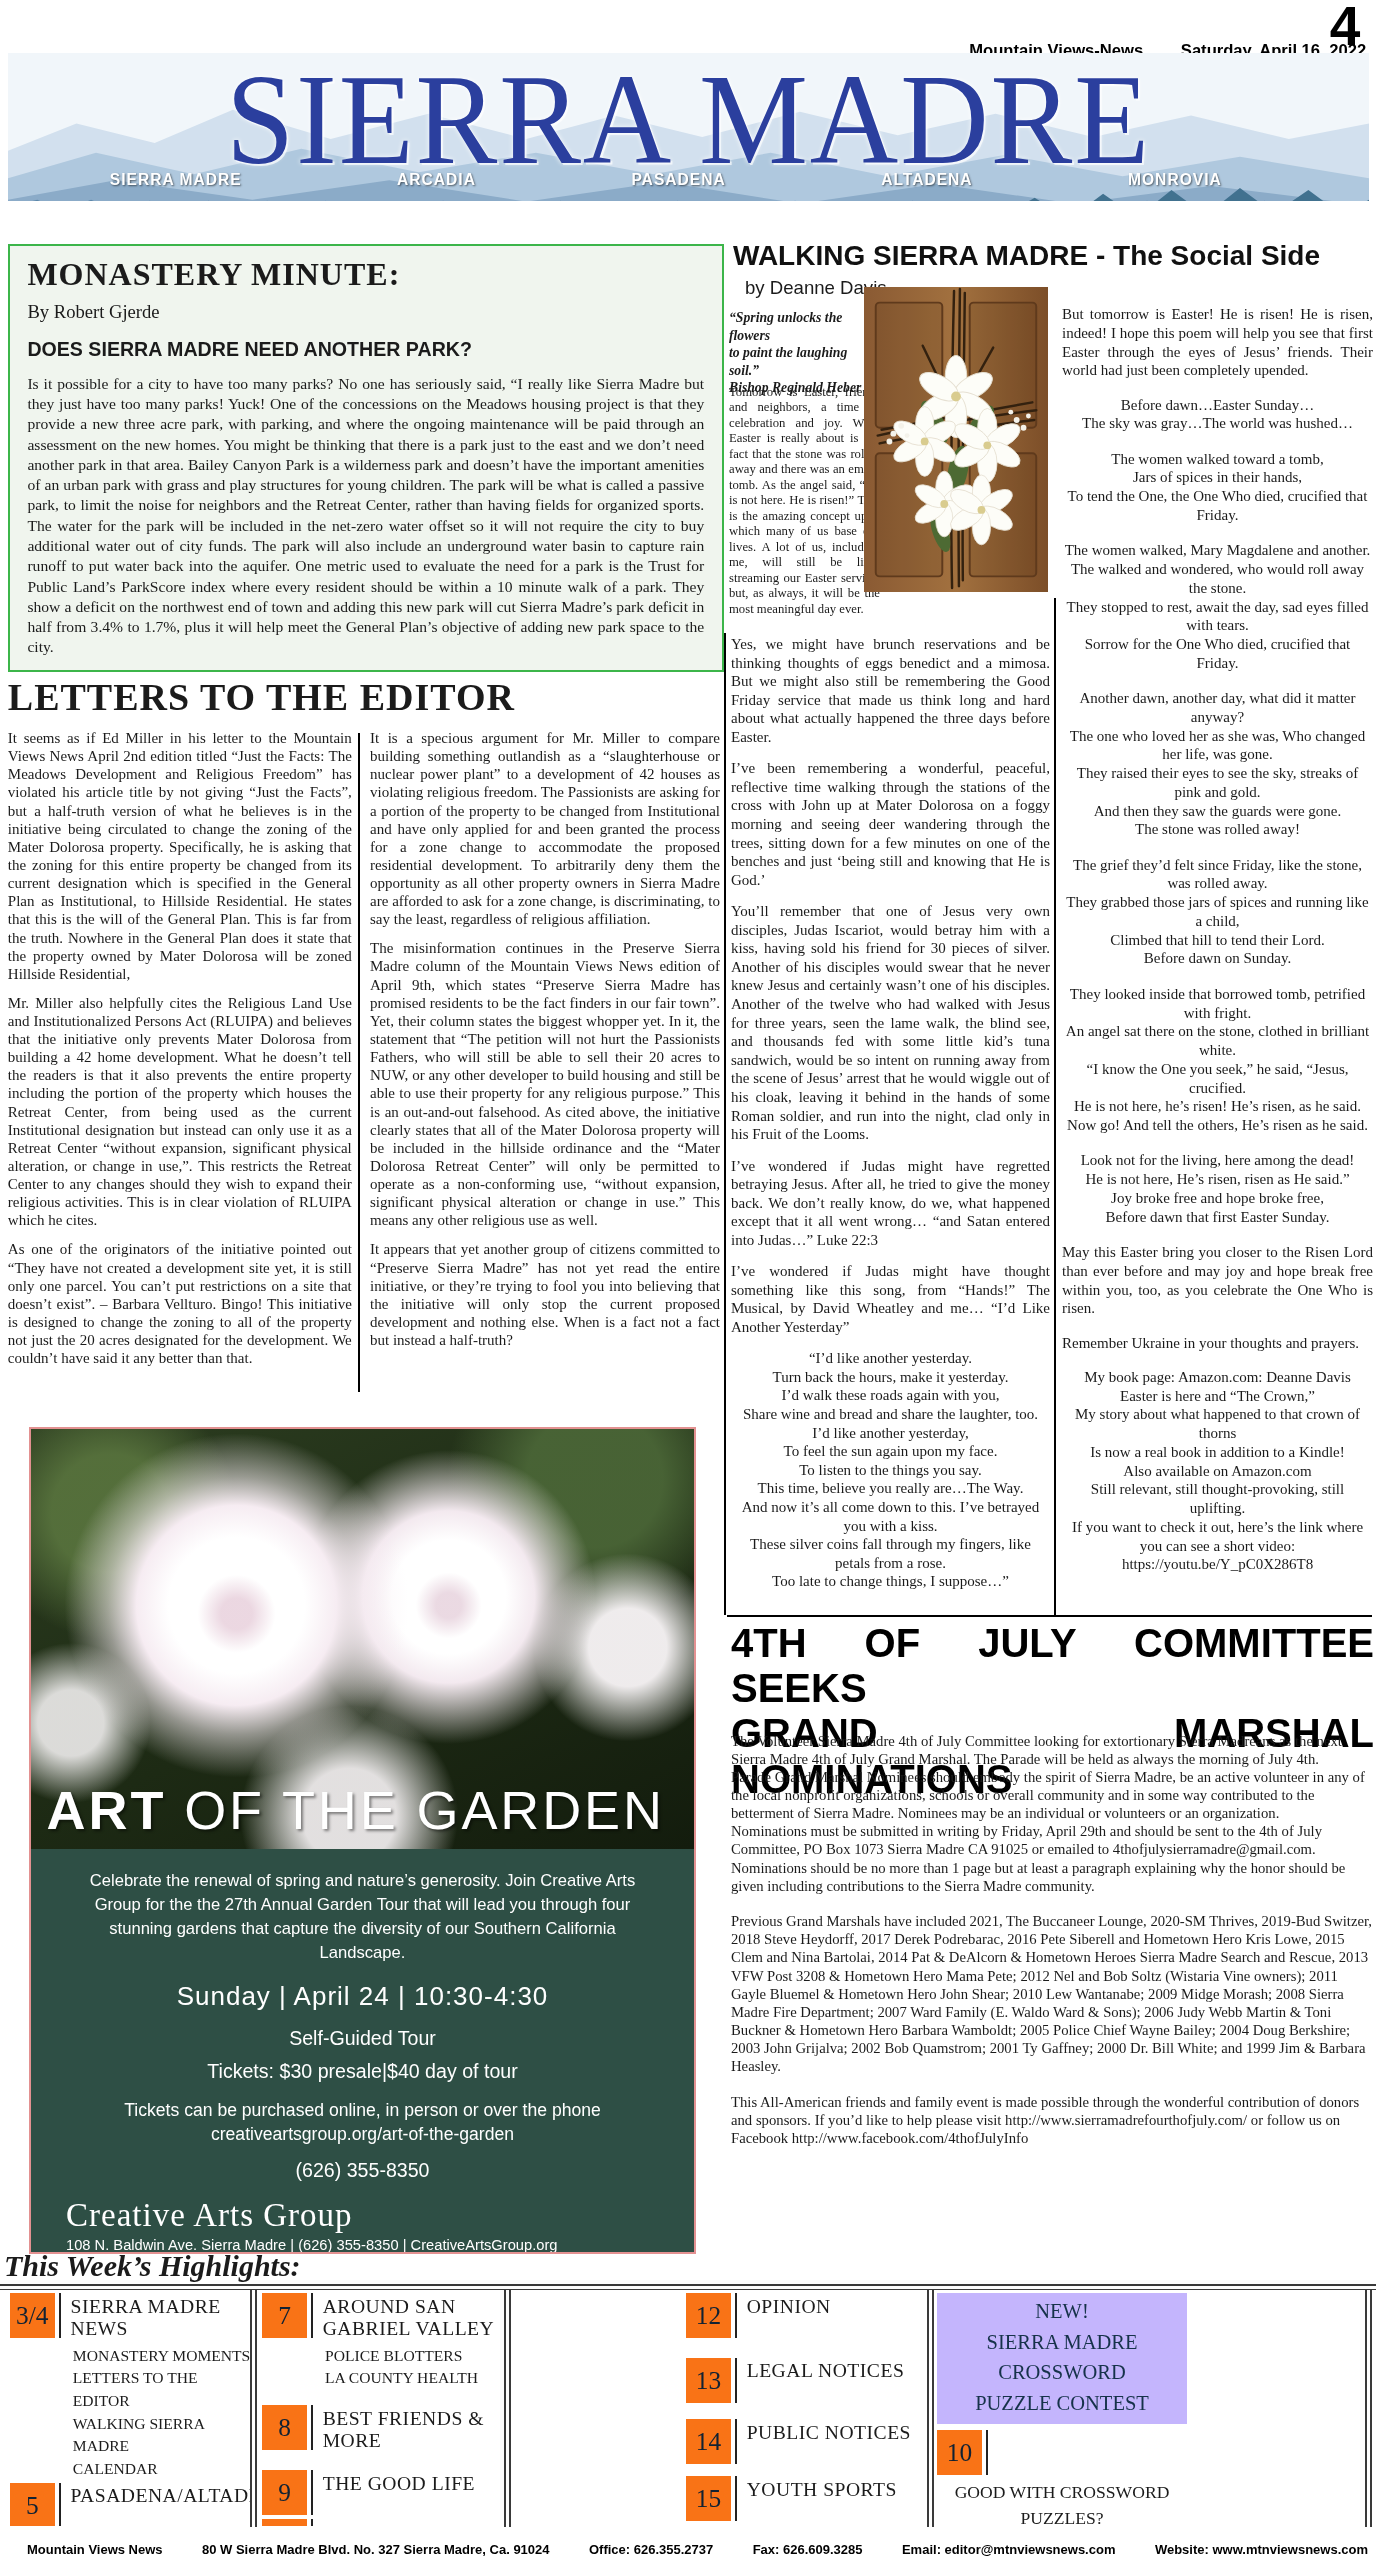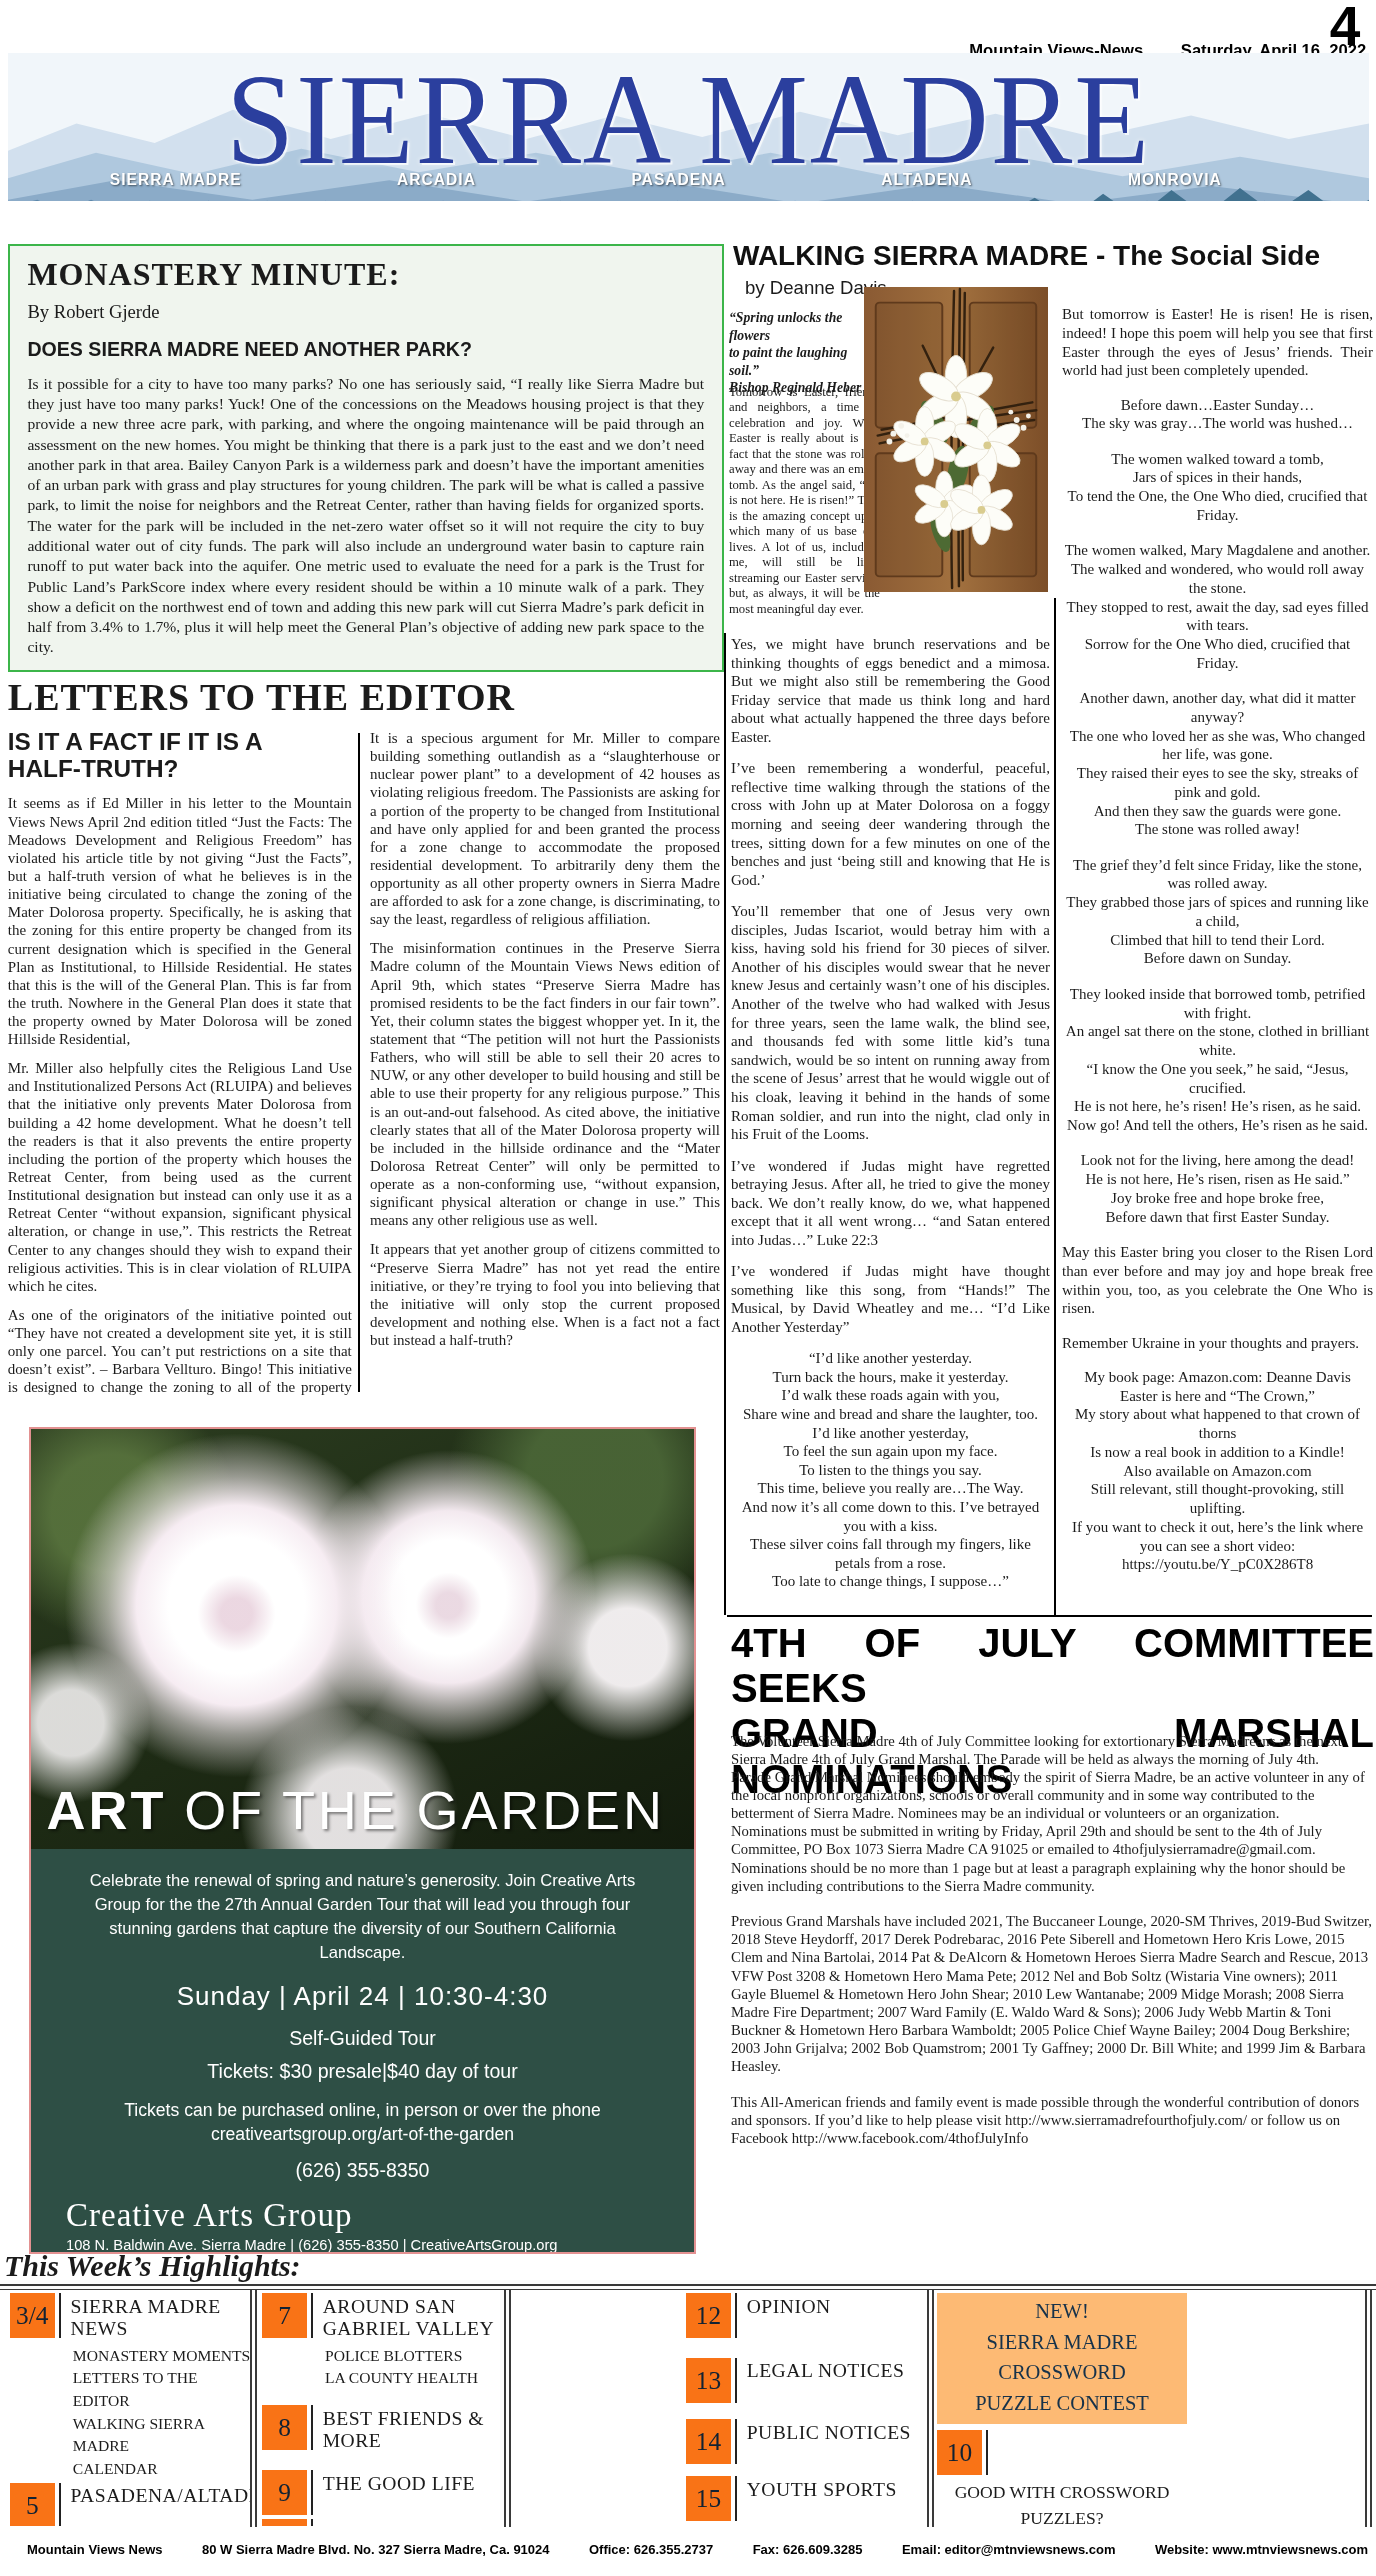--- a/index.html
+++ b/index.html
@@ -105,21 +105,21 @@
   .hl-c1 { left:9.8px;  width:242px; }
   .hl-c2 { left:262px; width:242px; }
   .hl-c3 { left:686px; width:240px; }
   .hl-c4 { left:937px; width:250px; }
   .hl-vd { position:absolute; top:2290px; height:237px; width:6.8px; border-left:2px solid #3a3a3a; border-right:2px solid #3a3a3a; }
   .hl-row { display:flex; align-items:flex-start; }
   .hl-numwrap { border-right:2px solid #222; padding-right:3.9px; }
   .hl-num { min-width:45px; height:45px; background:#f97316; display:flex; align-items:center; justify-content:center; font-size:25.4px; color:#123; padding:0 4.9px; }
   .hl-label { font-size:19.6px; letter-spacing:0.5px; margin-left:9.8px; padding-top:2.9px; line-height:1.15; white-space:pre-line; }
   .hl-subs { margin-left:63px; font-size:15.6px; line-height:1.45; margin-top:3.9px; }
-  .hl-banner { background:#fdba74; color:#16324a; text-align:center; font-size:20.5px; line-height:1.5; white-space:pre-line; padding:2.9px 0 4.9px; }
+  .hl-banner { background:#c4b5fd; color:#16324a; text-align:center; font-size:20.5px; line-height:1.5; white-space:pre-line; padding:2.9px 0 4.9px; }
   .hl-c4 .hl-row { margin-top:5.9px; }
   .hl-line1 { flex:1; text-align:center; font-size:17.6px; line-height:1.3; white-space:pre-line; padding-top:2.9px; }
   .hl-line2 { text-align:center; font-size:17.6px; line-height:1.5; white-space:pre-line; margin-top:3.9px; }
 
   
   .footer { position:absolute; left:27px; top:2542px; width:1341px; display:flex; justify-content:space-between;
     font-family:"Liberation Sans",sans-serif; font-weight:bold; font-size:13px; color:#000; white-space:nowrap; }
 </style>
 </head>
 <body>
@@ -153,22 +153,20 @@
 
   <div class="monastery">
     <div class="mm-title">MONASTERY MINUTE:</div>
     <div class="mm-byline">By Robert Gjerde</div>
     <div class="mm-subhead">DOES SIERRA MADRE NEED ANOTHER PARK?</div>
     <p class="mm-body">Is it possible for a city to have too many parks? No one has seriously said, “I really like Sierra Madre but they just have too many parks! Yuck! One of the concessions on the Meadows housing project is that they provide a new three acre park, with parking, and where the ongoing maintenance will be paid through an assessment on the new homes. You might be thinking that there is a park just to the east and we don’t need another park in that area. Bailey Canyon Park is a wilderness park and doesn’t have the important amenities of an urban park with grass and play structures for young children. The park will be what is called a passive park, to limit the noise for neighbors and the Retreat Center, rather than having fields for organized sports. The water for the park will be included in the net-zero water offset so it will not require the city to buy additional water out of city funds. The park will also include an underground water basin to capture rain runoff to put water back into the aquifer. One metric used to evaluate the need for a park is the Trust for Public Land’s ParkScore index where every resident should be within a 10 minute walk of a park. They show a deficit on the northwest end of town and adding this new park will cut Sierra Madre’s park deficit in half from 3.4% to 1.7%, plus it will help meet the General Plan’s objective of adding new park space to the city.</p>
   </div>
 
   <div class="letters-head">LETTERS TO THE EDITOR</div>
   <div class="lcol lc1">
-    <div class="lc-headline">IS IT A FACT IF IT IS A
-HALF-TRUTH?</div>
     <p>It seems as if Ed Miller in his letter to the Mountain Views News April 2nd edition titled “Just the Facts: The Meadows Development and Religious Freedom” has violated his article title by not giving “Just the Facts”, but a half-truth version of what he believes is in the initiative being circulated to change the zoning of the Mater Dolorosa property.  Specifically, he is asking that the zoning for this entire property be changed from its current designation which is specified in the General Plan as Institutional, to Hillside Residential.  He states that this is the will of the General Plan.  This is far from the truth.  Nowhere in the General Plan does it state that the property owned by Mater Dolorosa will be zoned Hillside Residential,</p>
     <p>Mr. Miller also helpfully cites the Religious Land Use and Institutionalized Persons Act (RLUIPA) and believes that the initiative only prevents Mater Dolorosa from building a 42 home development.  What he doesn’t tell the readers is that it also prevents the entire property including the portion of the property which houses the Retreat Center, from being used as the current Institutional designation but instead can only use it as a Retreat Center “without expansion, significant physical alteration, or change in use,”. This restricts the Retreat Center to any changes should they wish to expand their religious activities.  This is in clear violation of RLUIPA which he cites.</p>
     <p>As one of the originators of the initiative pointed out “They have not created a development site yet, it is still only one parcel.  You can’t put restrictions on a site that doesn’t exist”. – Barbara Vellturo.  Bingo!  This initiative is designed to change the zoning to all of the property not just the 20 acres designated for the development.  We couldn’t have said it any better than that.</p>
   </div>
   <div class="vrule" style="left:358px; top:733px; height:659px;"></div>
   <div class="lcol lc2">
     <p>It is a specious argument for Mr. Miller to compare building something outlandish as a “slaughterhouse or nuclear power plant” to a development of 42 houses as violating religious freedom.  The Passionists are asking for a portion of the property to be changed from Institutional and have only applied for and been granted the process for a zone change to accommodate the proposed residential development.  To arbitrarily deny them the opportunity as all other property owners in Sierra Madre are afforded to ask for a zone change, is discriminating, to say the least, regardless of religious affiliation.</p>
     <p>The misinformation continues in the Preserve Sierra Madre column of the Mountain Views News edition of April 9th, which states “Preserve Sierra Madre has promised residents to be the fact finders in our fair town”.  Yet, their column states the biggest whopper yet.  In it, the statement that “The petition will not hurt the Passionists Fathers, who will still be able to sell their 20 acres to NUW, or any other developer to build housing and still be able to use their property for any religious purpose.”  This is an out-and-out falsehood.  As cited above, the initiative clearly states that all of the Mater Dolorosa property will be included in the hillside ordinance and the “Mater Dolorosa Retreat Center” will only be permitted to operate as a non-conforming use, “without expansion, significant physical alteration or change in use.” This means any other religious use as well.</p>
     <p>It appears that yet another group of citizens committed to “Preserve Sierra Madre” has not yet read the entire initiative, or they’re trying to fool you into believing that the initiative will only stop the current proposed development and nothing else. When is a fact not a fact but instead a half-truth?</p>
 

